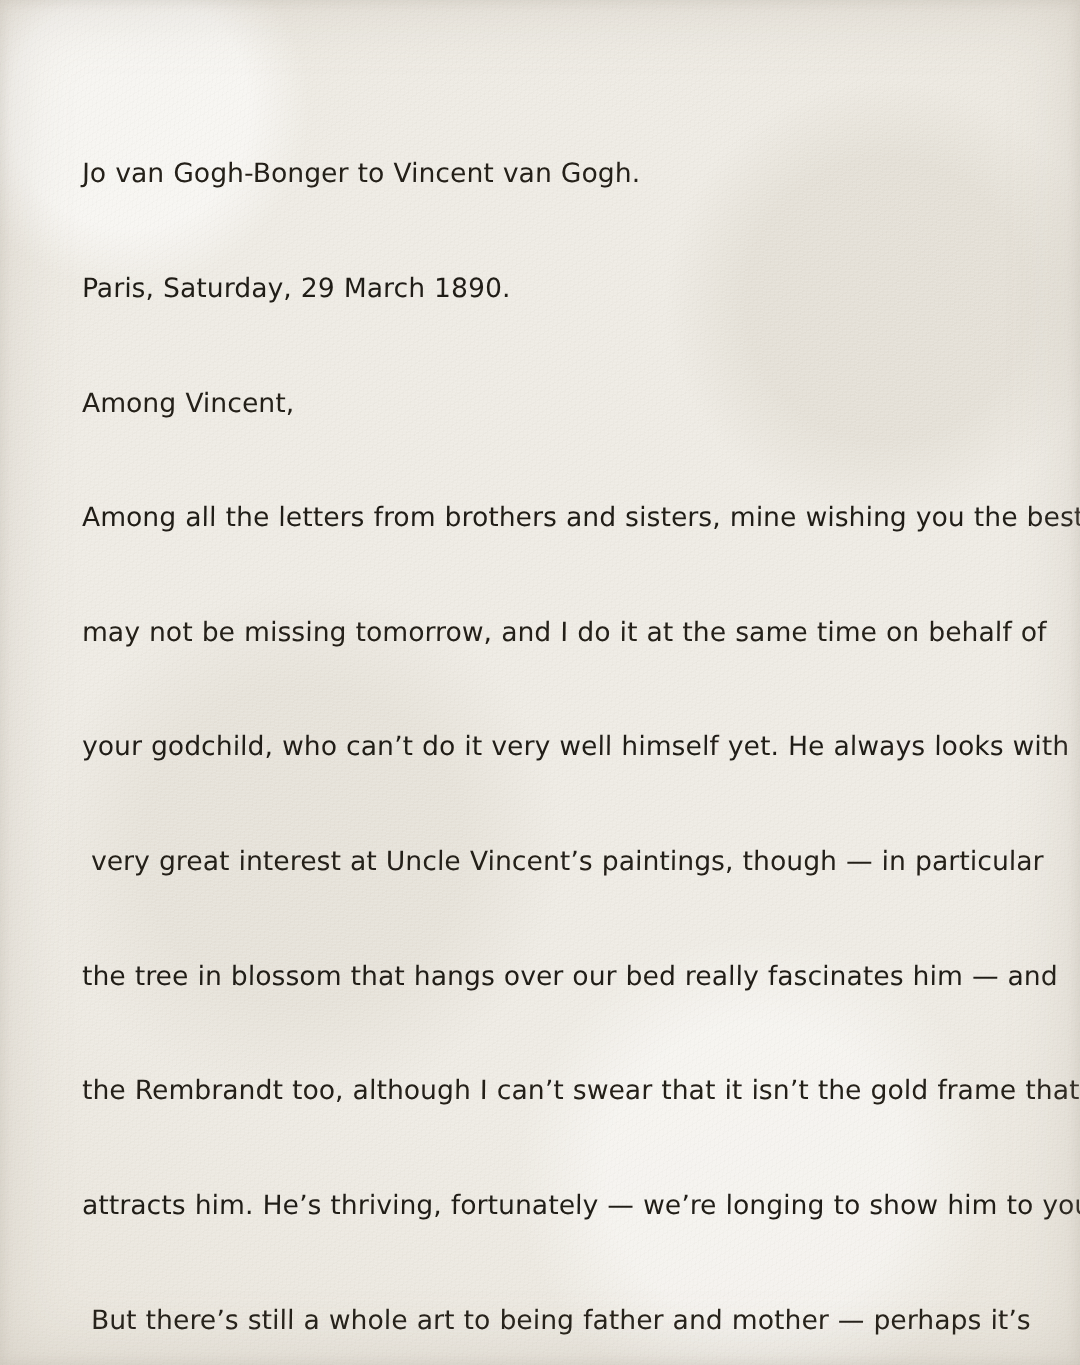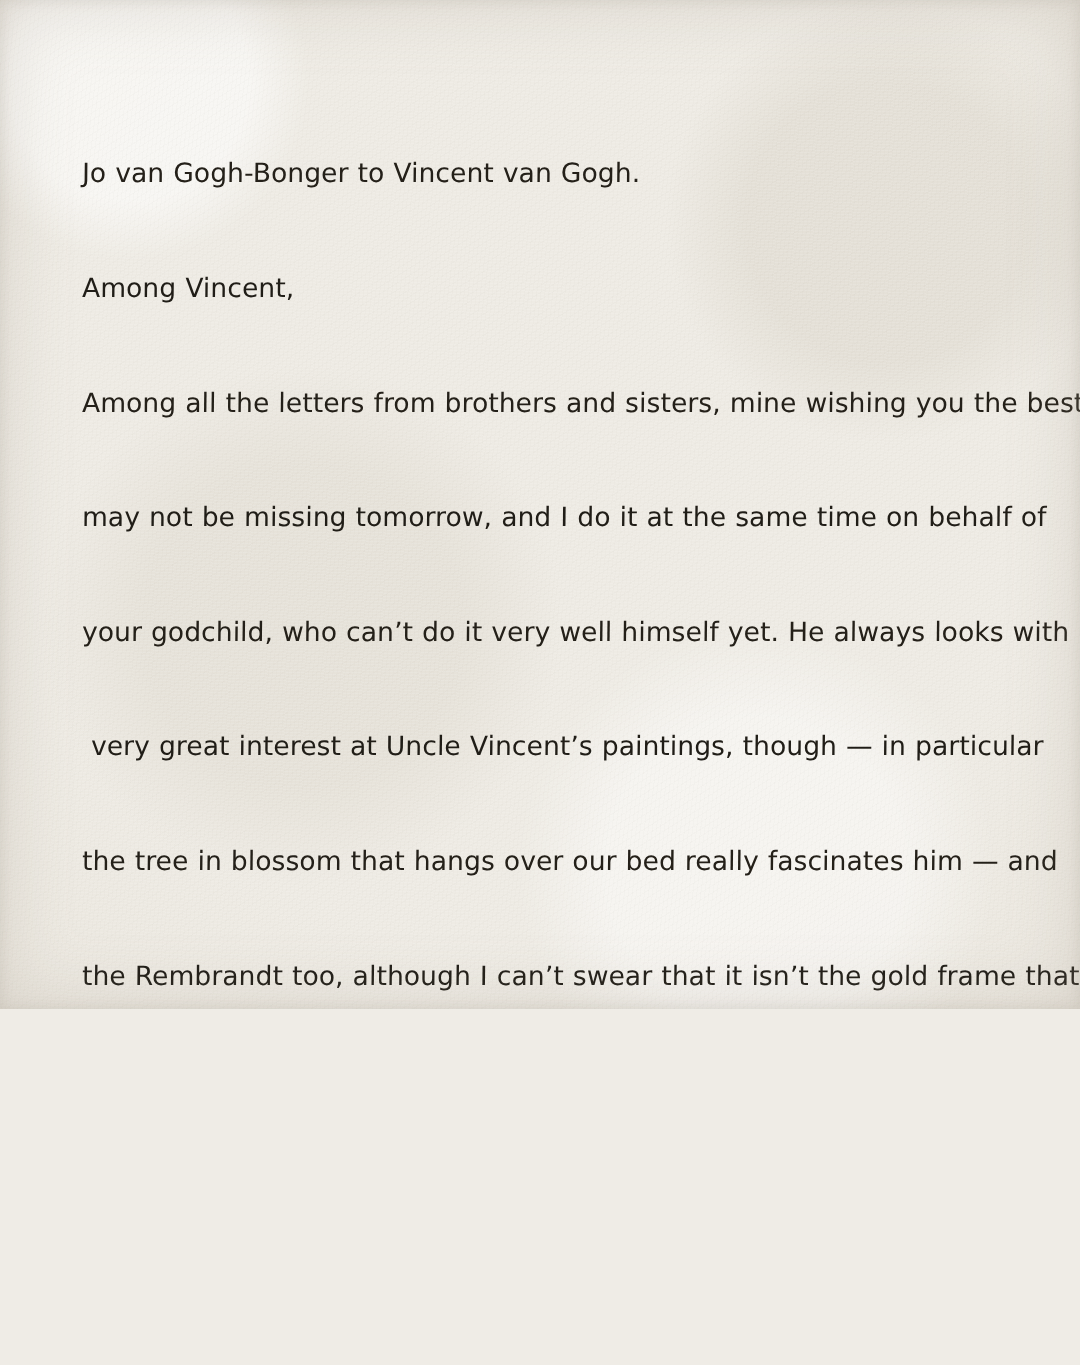--- a/index.html
+++ b/index.html
@@ -11,21 +11,21 @@
     height: 1365px;
     background: #efece6;
     font-family: "DejaVu Sans", sans-serif;
     overflow: hidden;
   }
 
   
   #letter-sheet {
     position: relative;
     width: 1080px;
-    height: 1009px;
+    height: 1365px;
     box-sizing: border-box;
     background-color: #eeebe4;
     background-image:
       radial-gradient(circle at 12% 8%, rgba(255,255,255,0.55) 0 120px, rgba(255,255,255,0) 180px),
       radial-gradient(circle at 82% 22%, rgba(214,208,196,0.40) 0 140px, rgba(214,208,196,0) 220px),
       radial-gradient(circle at 28% 62%, rgba(216,210,198,0.35) 0 160px, rgba(216,210,198,0) 260px),
       radial-gradient(circle at 70% 86%, rgba(255,255,255,0.45) 0 150px, rgba(255,255,255,0) 240px),
       radial-gradient(circle at 50% 45%, rgba(238,235,228,1) 0 500px, rgba(233,229,220,1) 900px);
     overflow: hidden;
   }
@@ -82,20 +82,21 @@
 </style>
 </head>
 <body>
 
 <div id="letter-sheet">
 
   <div id="paper-grain"></div>
 
   <div id="letter-body">
     <span class="line">Jo van Gogh-Bonger to Vincent van Gogh.</span>
+    <span class="line">Paris, Saturday, 29 March 1890.</span>
     <span class="line">Among Vincent,</span>
     <span class="line">Among all the letters from brothers and sisters, mine wishing you the best</span>
     <span class="line">may not be missing tomorrow, and I do it at the same time on behalf of</span>
     <span class="line">your godchild, who can’t do it very well himself yet. He always looks with</span>
     <span class="line"> very great interest at Uncle Vincent’s paintings, though — in particular</span>
     <span class="line">the tree in blossom that hangs over our bed really fascinates him — and</span>
     <span class="line">the Rembrandt too, although I can’t swear that it isn’t the gold frame that</span>
     <span class="line">attracts him. He’s thriving, fortunately — we’re longing to show him to you.</span>
     <span class="line"> But there’s still a whole art to being father and mother — perhaps it’s</span>
     

